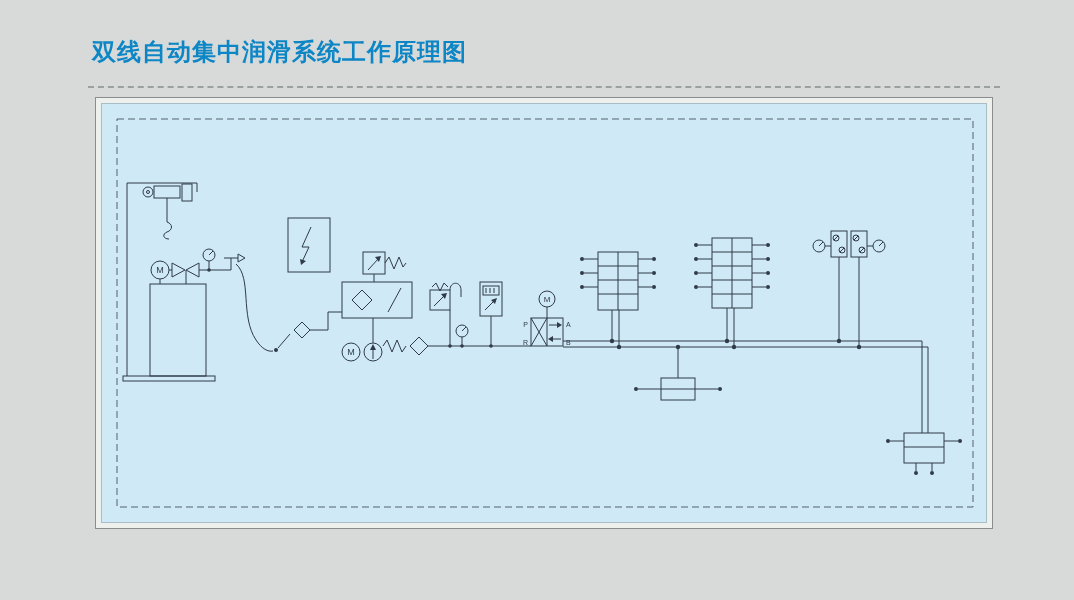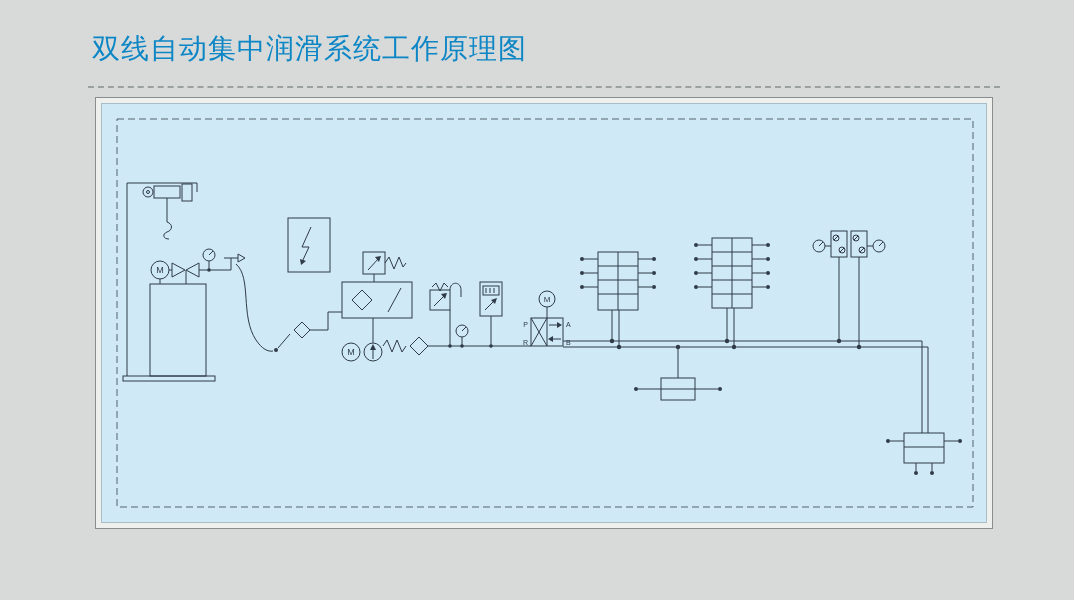--- a/index.html
+++ b/index.html
@@ -1,18 +1,18 @@
 <!DOCTYPE html>
 <html style="--background: #d8dad9; --title: #0d86c6; --separator: #9ba19e; --panel_frame: #eef0ee; --panel_border: #898e8c; --panel_fill: #cfe9f6; --panel_inner_border: #a9bdc7; --line: #2f3b47; --dashed_border: #55636e;"><head>
 <meta charset="utf-8">
 <style>
   *{margin:0;padding:0;box-sizing:border-box}
   html,body{width:1074px;height:600px}
   body{background:var(--background,#d8dad9);font-family:"Liberation Sans",sans-serif;position:relative;overflow:hidden}
-  .title{position:absolute;left:92px;top:30px;font-size:28px;font-weight:normal;color:var(--title,#0d86c6);letter-spacing:1px}
+  .title{position:absolute;left:92px;top:36px;font-size:24px;font-weight:bold;color:var(--title,#0d86c6);letter-spacing:1px}
   .sep{position:absolute;left:88px;top:86px;width:912px;height:0;border-top:2px dashed var(--separator,#9ba19e)}
   .panel{position:absolute;left:95px;top:97px;width:898px;height:432px;background:var(--panel_frame,#eef0ee);border:1px solid var(--panel_border,#898e8c);padding:5px}
   .panel-inner{width:100%;height:100%;background:var(--panel_fill,#cfe9f6);border:1px solid var(--panel_inner_border,#a9bdc7)}
   svg.overlay{position:absolute;left:0;top:0;width:1074px;height:600px}
   .sch{stroke:var(--line,#2f3b47);stroke-width:1;fill:none}
   .sch .dot{fill:var(--line,#2f3b47);stroke:none}
   .sch text{fill:var(--line,#2f3b47);stroke:none;font-family:"Liberation Sans",sans-serif}
   .lbl{font-size:7px}
   .m9{font-size:9px;text-anchor:middle}
   .m8{font-size:8px;text-anchor:middle}

